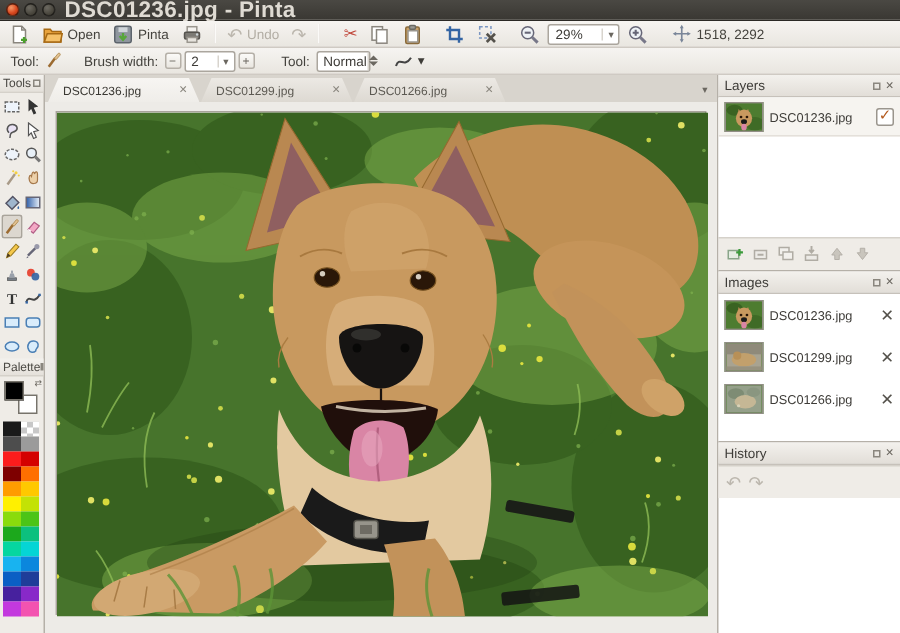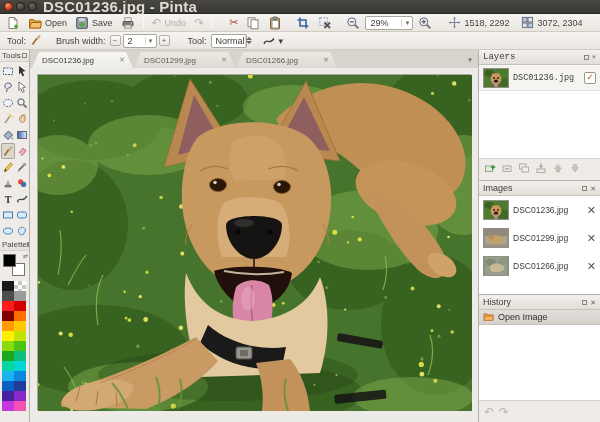--- a/index.html
+++ b/index.html
@@ -69,21 +69,21 @@
   .tab-close::before{content:"✕";}
   .tab-overflow{margin-left:auto;width:12px;text-align:center;color:#6b6760;font-size:7px;align-self:center;}
   .tab-overflow::before{content:"▾";}
   .canvas-area{flex:1;background:#edebe7;position:relative;min-height:0;}
   .image-frame{position:absolute;left:7px;top:6px;width:434px;height:336px;border:1px solid #a8a39b;
     background:#fff;}
   .image-frame svg{display:block;}
   
   .rightcol{width:122px;border-left:1px solid #b5b0a8;display:flex;flex-direction:column;flex:0 0 auto;background:#fff;}
   .panel{display:flex;flex-direction:column;border-bottom:1px solid #b5b0a8;min-height:0;}
-  .panel.layers{height:131px;flex:0 0 auto;font-family:Liberation Mono, monospace;}
+  .panel.layers{height:131px;flex:0 0 auto;}
   .panel.images{height:114px;flex:0 0 auto;}
   .panel.history{flex:1;border-bottom:none;}
   .phead{height:15px;flex:0 0 auto;display:flex;align-items:center;padding:0 4px;
     background:linear-gradient(#f3f1ed,#e2ded8);border-bottom:1px solid #c6c1ba;color:#3e3c38;}
   .phead-title{flex:1;}
   .ph-ic{display:flex;align-items:center;gap:3px;}
   .ph-sq{width:5px;height:5px;border:1px solid #8a867e;display:inline-block;}
   .ph-x{font-size:7px;color:#6b6760;line-height:7px;}
   .ph-x::before{content:"✕";}
   .pbody{flex:1;background:#fff;overflow:hidden;min-height:0;}
@@ -139,21 +139,21 @@
       <span class="tlabel">Open</span>
     </div>
     <div class="tbtn">
       <span>
           <svg width="14" height="14" viewBox="0 0 14 14">
             <rect x="1.5" y="1.5" width="11" height="11" rx="1.5" fill="#8f969e" stroke="#5d646c"></rect>
             <rect x="4" y="2.2" width="6" height="3.2" fill="#cfd4d8"></rect>
             <path d="M7,6 v4 M4.8,8 L7,10.4 L9.2,8" stroke="#57a639" stroke-width="1.6" fill="none"></path>
           </svg>
         </span>
-      <span class="tlabel">Save</span>
+      <span class="tlabel">Pinta</span>
     </div>
     <div class="tbtn">
       <span>
           <svg width="14" height="14" viewBox="0 0 14 14">
             <rect x="3.8" y="1.8" width="6.4" height="3.7" fill="#f4f2ee" stroke="#9a968e"></rect>
             <rect x="2" y="5.5" width="10" height="4.5" rx="1" fill="#7c7a74" stroke="#55534e"></rect>
             <rect x="3.8" y="9" width="6.4" height="3.2" fill="#e6e3dd" stroke="#9a968e"></rect>
             <circle cx="10.4" cy="7" r=".8" fill="#cdd5d8"></circle>
           </svg>
         </span>
@@ -226,31 +226,20 @@
         </span>
     </div>
     <div class="tbtn" style="margin-left:8px">
       <span>
           <svg width="13" height="13" viewBox="0 0 14 14">
             <path d="M7,2 V12 M2,7 H12" stroke="#7a8699" stroke-width="1.2"></path>
             <path d="M7,0.5 L5.6,3 H8.4 Z M7,13.5 L5.6,11 H8.4 Z M0.5,7 L3,5.6 V8.4 Z M13.5,7 L11,5.6 V8.4 Z" fill="#7a8699"></path>
           </svg>
         </span>
       <span class="num">1518, 2292</span>
-    </div>
-    <div class="tbtn" style="margin-left:4px">
-      <span>
-          <svg width="13" height="13" viewBox="0 0 14 14">
-            <rect x="1.5" y="1.5" width="5" height="5" fill="#b9cbe2" stroke="#667"></rect>
-            <rect x="7.5" y="1.5" width="5" height="5" fill="#dce6f2" stroke="#667"></rect>
-            <rect x="1.5" y="7.5" width="5" height="5" fill="#dce6f2" stroke="#667"></rect>
-            <rect x="7.5" y="7.5" width="5" height="5" fill="#b9cbe2" stroke="#667"></rect>
-          </svg>
-        </span>
-      <span class="num">3072, 2304</span>
     </div>
   </div>
 
   <div class="toolbar">
     <span class="optlabel">Tool:</span>
     <span><svg width="12" height="12" viewBox="0 0 12 12">
           <line x1="2.5" y1="10.5" x2="6.8" y2="4.6" stroke="#9c6b31" stroke-width="1.7"></line>
           <path d="M6.2,4.8 L8.8,1.6 C9.6,1 10.6,2 10,2.8 L7.4,5.8 Z" fill="#e2c191" stroke="#b08c52" stroke-width=".6"></path>
         </svg></span>
     <span class="optlabel" style="margin-left:12px">Brush width:</span>
@@ -786,29 +775,20 @@
       </div>
 
       <div class="panel history">
         <div class="phead">
           <span class="phead-title">History</span>
           <span class="ph-ic">
               <span class="ph-sq"></span>
               <span class="ph-x"></span>
             </span>
         </div>
-        <div class="pbody" id="history-list">
-            <div class="hist-row">
-              <span><svg width="11" height="11" viewBox="0 0 12 12">
-                  <path d="M1,3 h3.5 l1,1.2 h5.5 v6 h-10 Z" fill="#e8984a" stroke="#b06a1a" stroke-width=".6"></path>
-                  <path d="M1,10.2 L2.6,5.6 h9 L10.4,10.2 Z" fill="#f3b768" stroke="#b06a1a" stroke-width=".6"></path>
-                </svg></span>
-              <span>Open Image</span>
-            </div>
-          </div>
         <div class="ptoolbar">
           <span class="harrow">↶</span>
           <span class="harrow">↷</span>
         </div>
       </div>
 
     </div>
   </div>
 </div>
 

